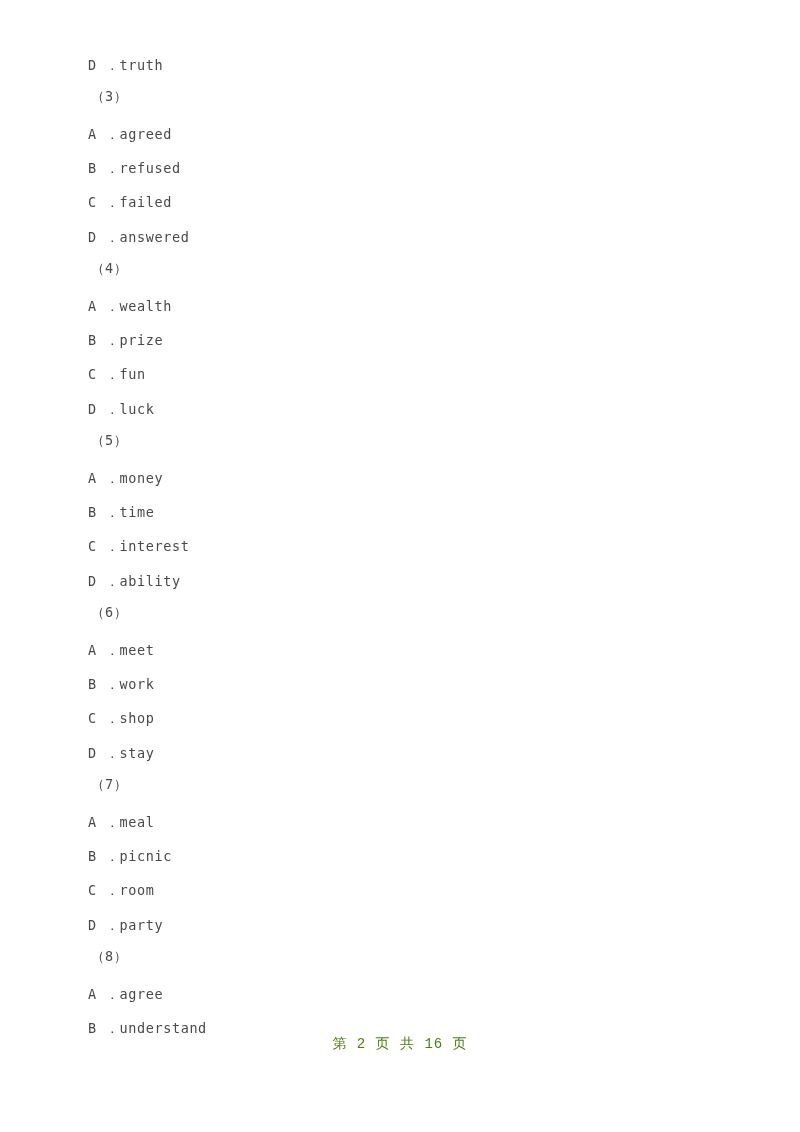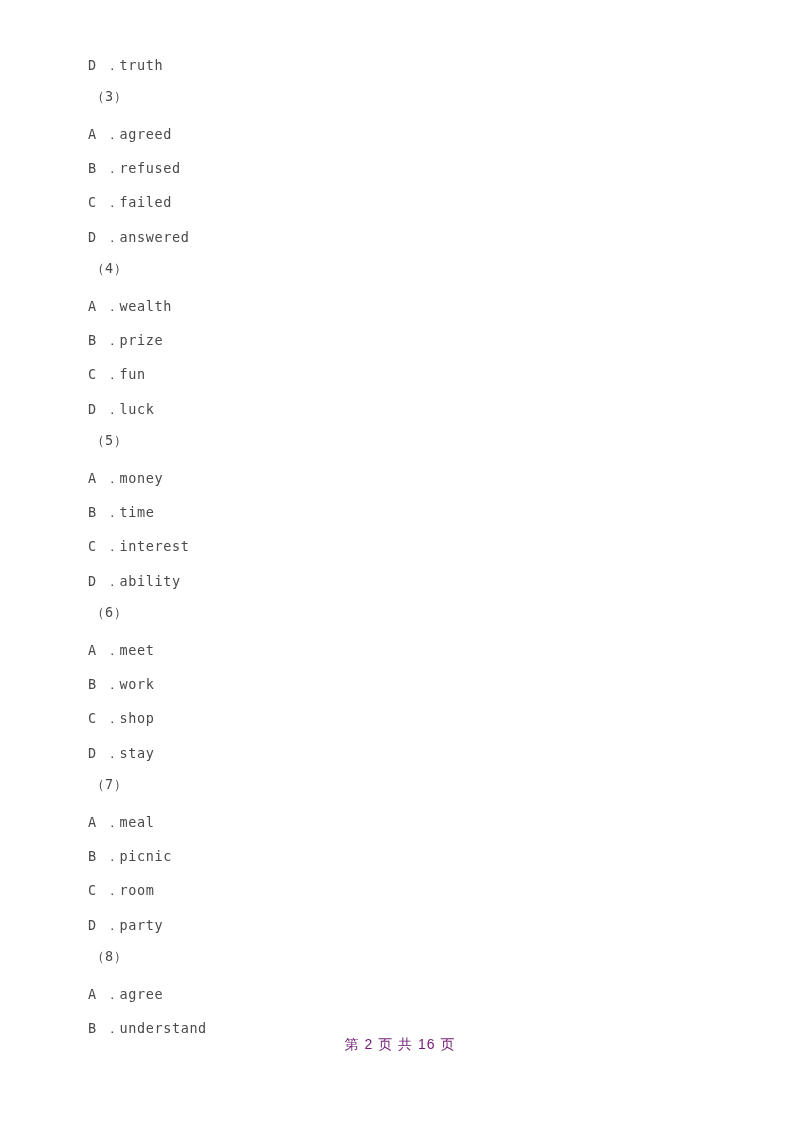--- a/index.html
+++ b/index.html
@@ -46,22 +46,22 @@
   }
   .footer {
     position: absolute;
     left: 0;
     top: 1030px;
     width: 800px;
     height: 28px;
     line-height: 28px;
     text-align: center;
     white-space: pre;
-    color: #701a75;
-    font-family: Liberation Sans, sans-serif;
+    color: #4d7c0f;
+    font-family: Liberation Mono, monospace;
     font-size: 14px;
     letter-spacing: 1px;
   }
 </style>
 </head>
 <body>
 
 <div class="page">
 
   <div class="content">

